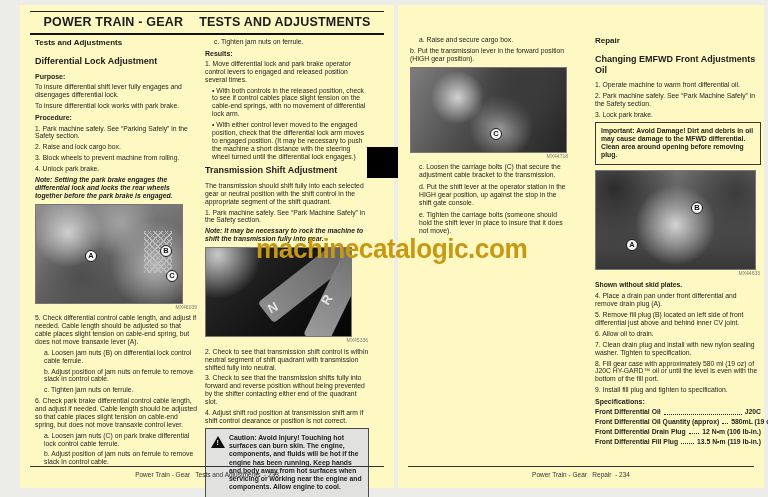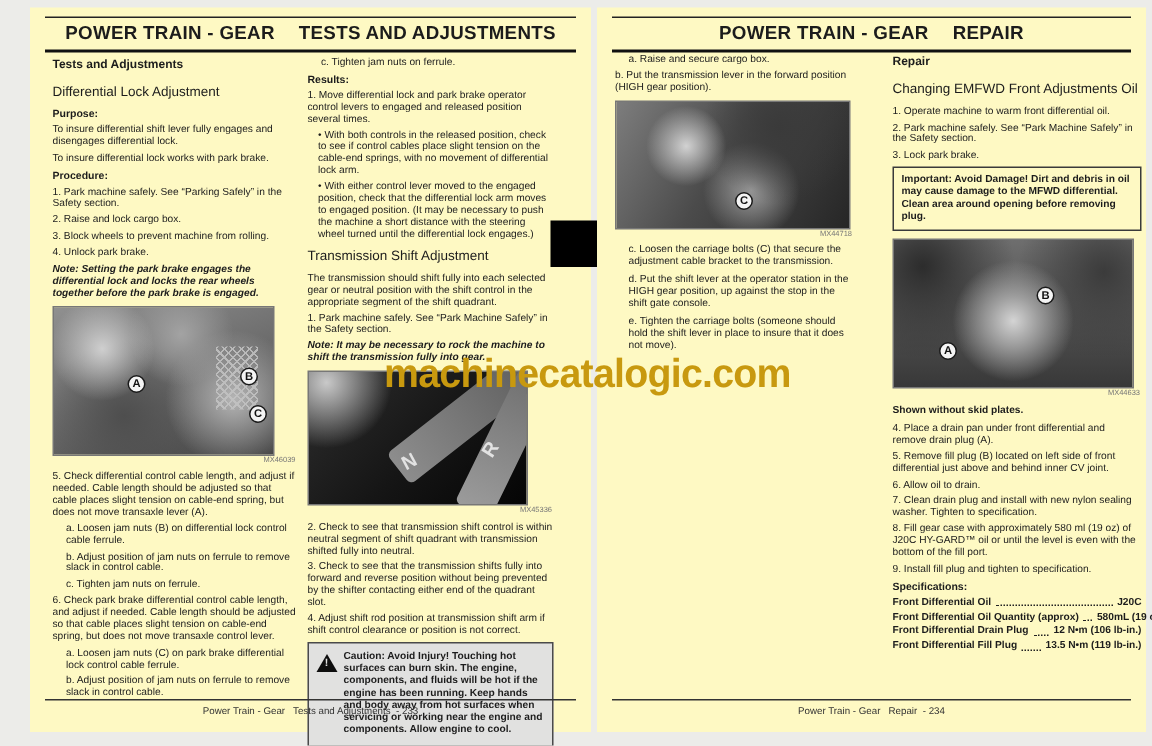--- a/index.html
+++ b/index.html
@@ -27,21 +27,21 @@
   }
 
   .col{position:absolute;font-size:6.8px;line-height:1.16;}
   #l-col1{left:15px;width:163px;top:33px;}
   #l-col2{left:185px;width:164px;top:33px;}
   #r-col1{left:12px;width:159px;top:31px;}
   #r-col2{left:197px;width:166px;top:31px;}
 
   p{margin:0 0 3px;}
   .h-section{font-size:8px;font-weight:bold;margin:0 0 9px;}
-  .h-main{font-size:9px;font-weight:normal;margin:0 0 6px;}
+  .h-main{font-size:9px;font-weight:bold;margin:0 0 6px;}
   .h-label{font-size:7px;font-weight:bold;margin:0 0 2px;}
   .note{font-weight:bold;font-style:italic;margin:2px 0 4px;}
   .sub{padding-left:9px;}
   .bullet{padding-left:7px;}
   .mb4{margin-bottom:4px;}
   .mb5{margin-bottom:5px;}
 
   .photo{position:relative;overflow:hidden;border:1px solid #777;}
   .caption{text-align:right;font-size:5px;color:#777;margin:1px 1px 4px;}
   .plabel{
@@ -176,23 +176,20 @@
     <div class="caution-box">
       <div class="warn-tri"></div>
       <div class="caution-text">Caution: Avoid Injury! Touching hot surfaces can burn skin. The engine, components, and fluids will be hot if the engine has been running. Keep hands and body away from hot surfaces when servicing or working near the engine and components. Allow engine to cool.</div>
     </div>
   </div>
 
   <div class="pfooter">Power Train - Gear   Tests and Adjustments  - 233</div>
 </div>
 
 <div class="page" id="page-right">
-  <div class="pheader">
-    <span class="t1">POWER TRAIN - GEAR</span><span class="t2">REPAIR</span>
-  </div>
 
   <div class="col" id="r-col1">
     <p class="sub">a.  Raise and secure cargo box.</p>
     <p class="mb4">b.  Put the transmission lever in the forward position (HIGH gear position).</p>
 
     <div class="photo" id="photo-mx44718">
       <span class="plabel" style="left:79px;top:60px;">C</span>
     </div>
     <div class="caption">MX44718</div>
 

